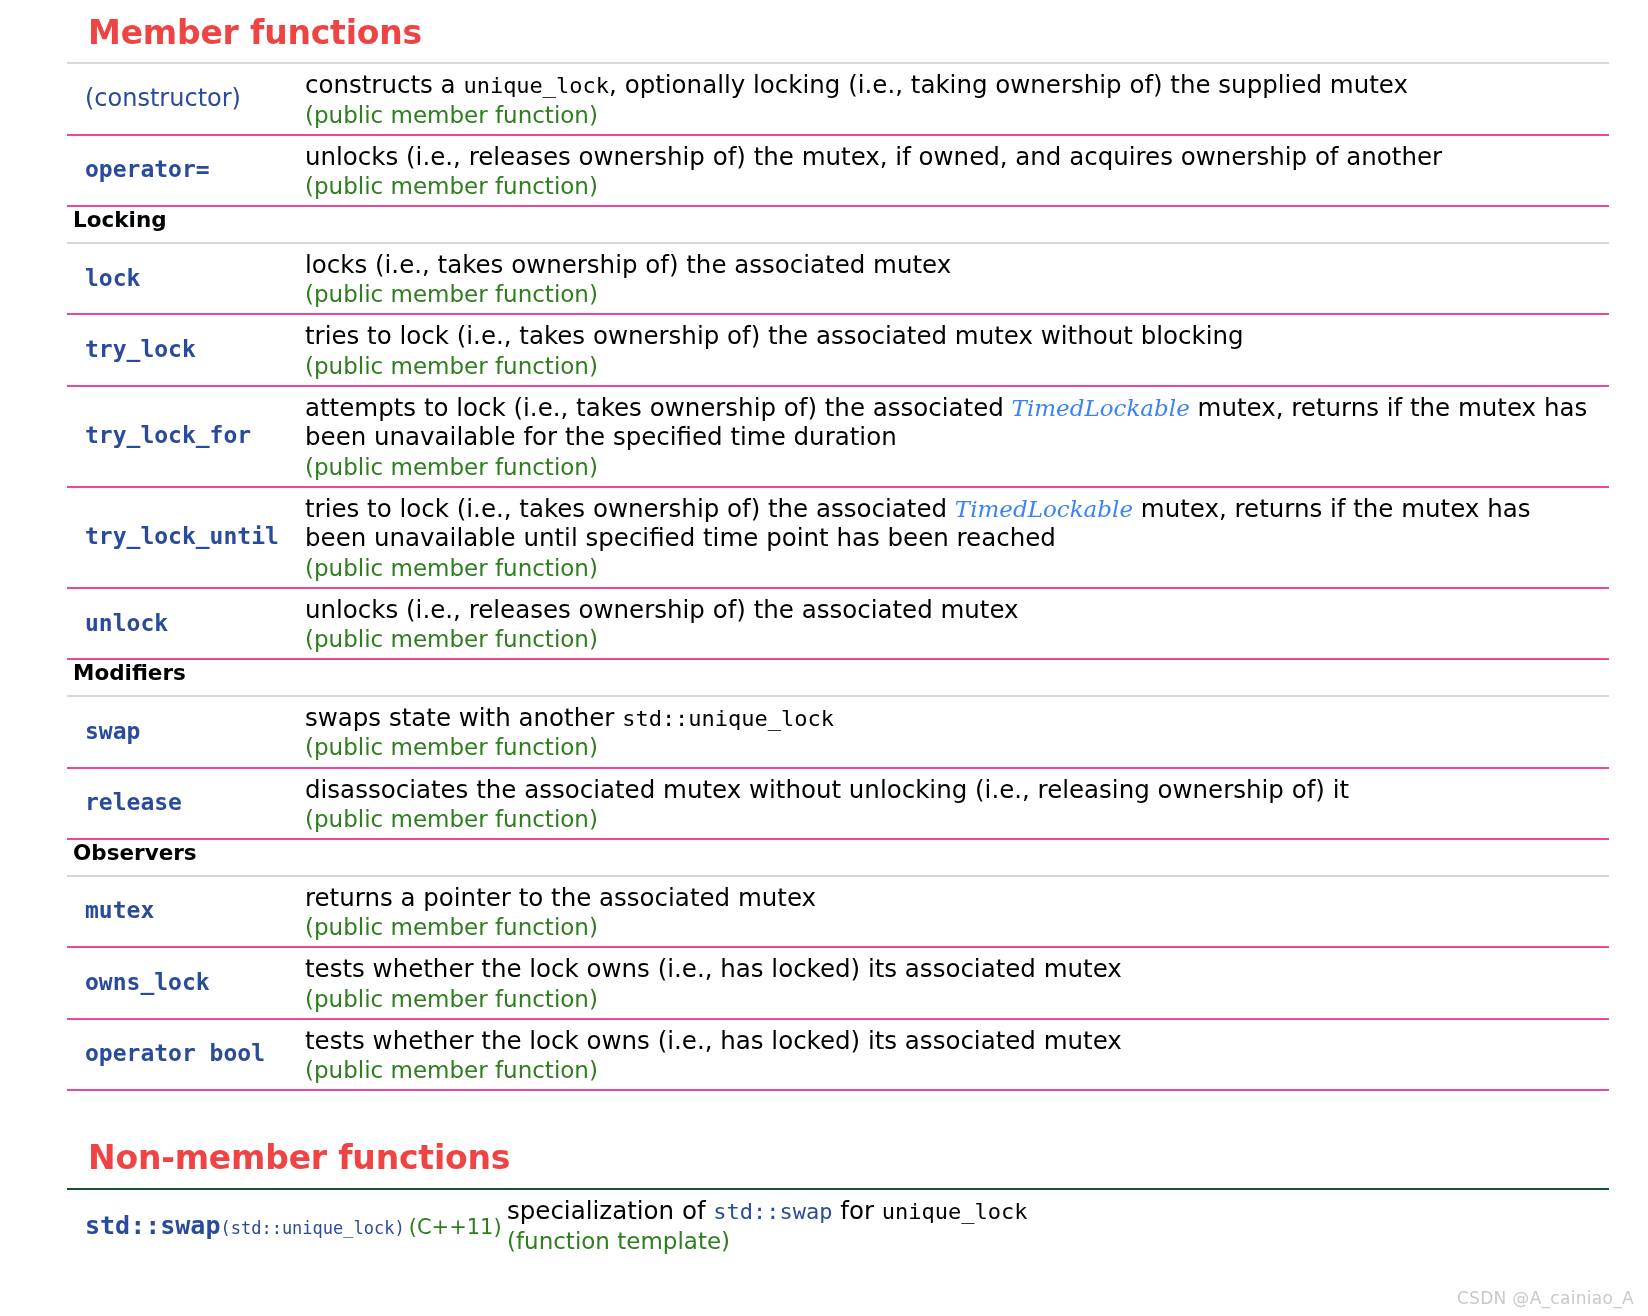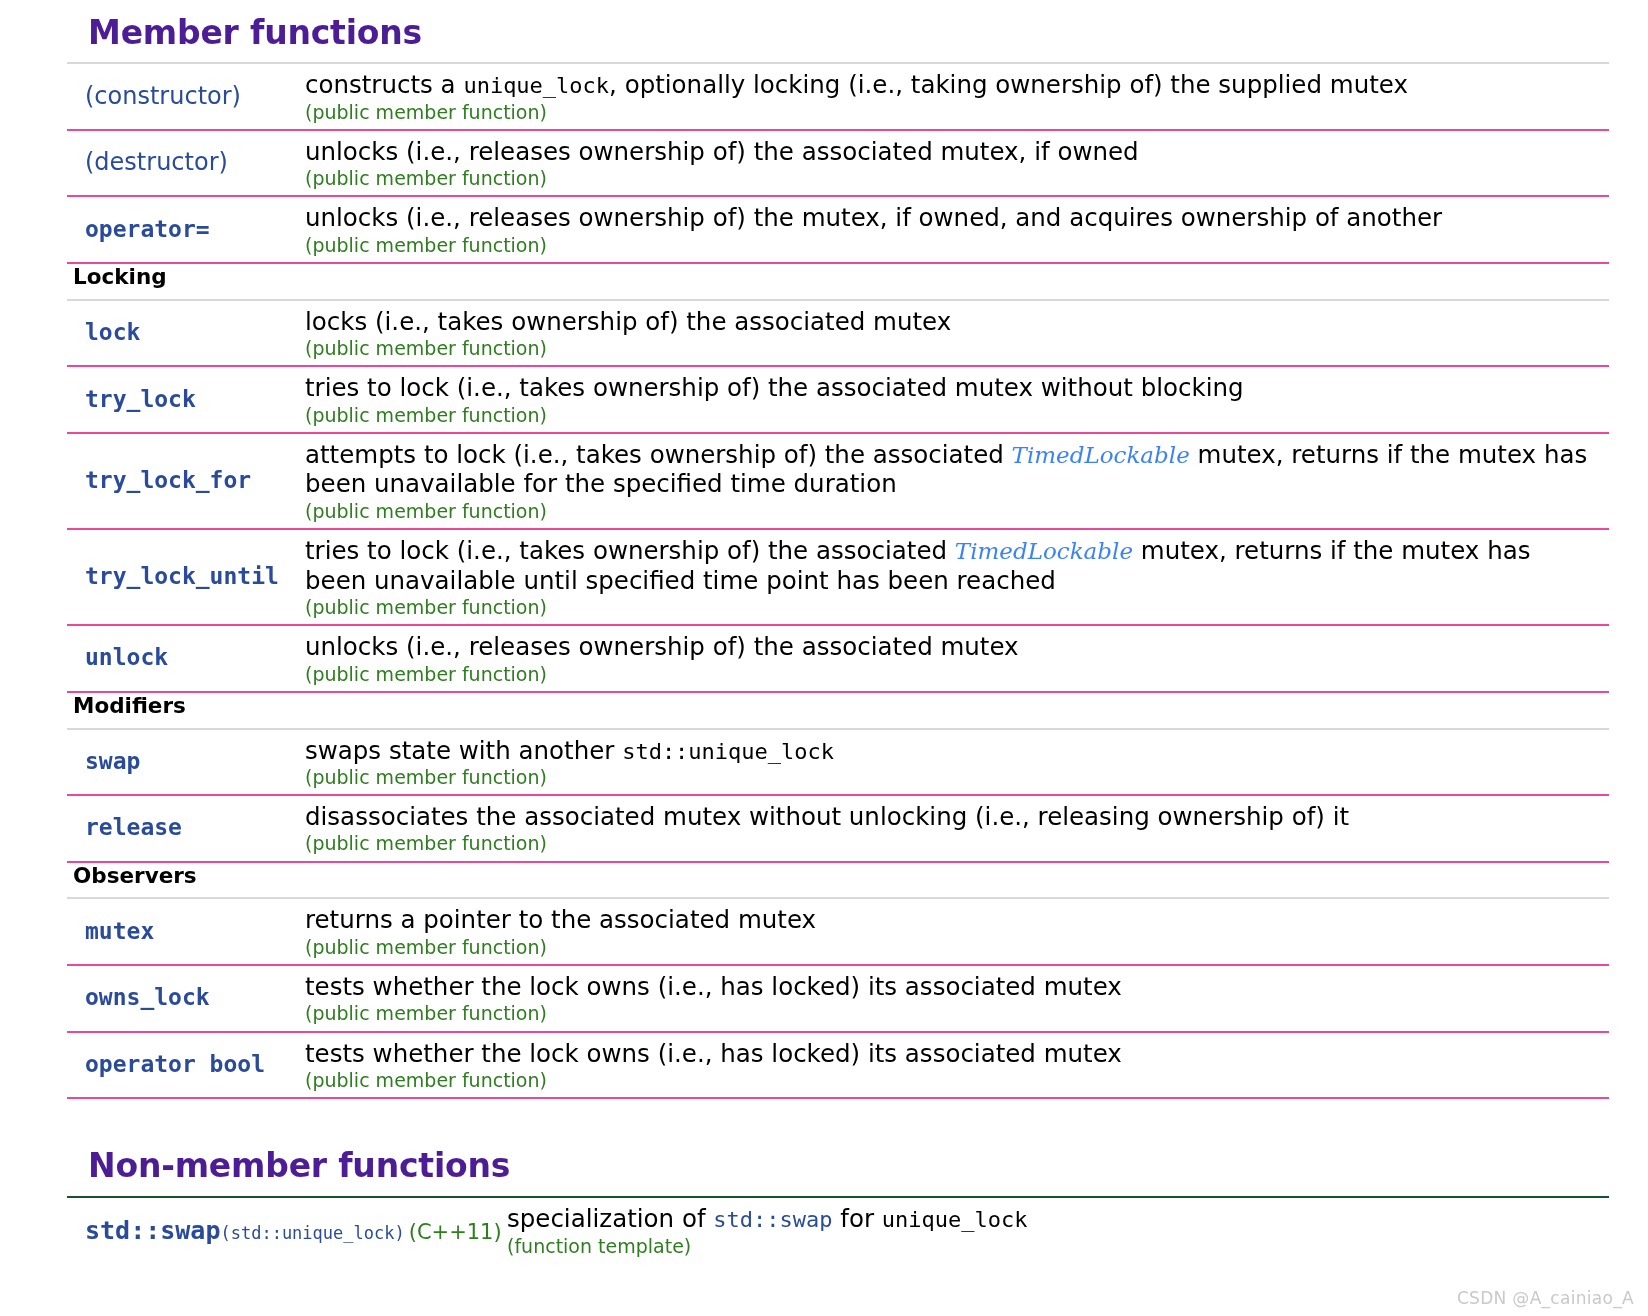--- a/index.html
+++ b/index.html
@@ -21,21 +21,21 @@
     width: 1648px;
     height: 1316px;
     box-sizing: border-box;
   }
 
   
   .section-title {
     font-family: "DejaVu Sans", sans-serif;
     font-weight: bold;
     font-size: 33px;
-    color: #4c1d95;
+    color: #ef4444;
     margin: 0 4px 0 88px;
     padding-top: 12px;
     line-height: 1.25;
     letter-spacing: -0.2px;
   }
   .section-title.second {
     padding-top: 46px;
   }
 
   
@@ -118,21 +118,21 @@
     color: #2a4b9b;
   }
   .desc .named-req {
     font-family: "DejaVu Serif", serif;
     font-style: italic;
     font-size: 23px;
     color: #3b82f6;
   }
   .meta {
     font-family: "DejaVu Sans", sans-serif;
-    font-size: 19px;
+    font-size: 23px;
     color: #2e7d1f;
     line-height: 1.22;
     padding-top: 1px;
   }
 
   
   .nm-table {
     width: 1542px;
     margin-left: 67px;
     border-collapse: collapse;
@@ -195,29 +195,20 @@
       <tr>
         <td class="col-name">
           <span class="sans-link">(constructor)</span>
         </td>
         <td class="col-desc">
           <div class="desc"><span>constructs a </span><span class="mono">unique_lock</span><span>, optionally locking (i.e., taking ownership of) the supplied mutex</span></div>
           <div class="meta">(public member function)</div>
         </td>
       </tr>
 
-      <tr>
-        <td class="col-name">
-          <span class="sans-link">(destructor)</span>
-        </td>
-        <td class="col-desc">
-          <div class="desc">unlocks (i.e., releases ownership of) the associated mutex, if owned</div>
-          <div class="meta">(public member function)</div>
-        </td>
-      </tr>
 
       <tr>
         <td class="col-name">
           <span class="mono-link">operator=</span>
         </td>
         <td class="col-desc">
           <div class="desc">unlocks (i.e., releases ownership of) the mutex, if owned, and acquires ownership of another</div>
           <div class="meta">(public member function)</div>
         </td>
       </tr>

